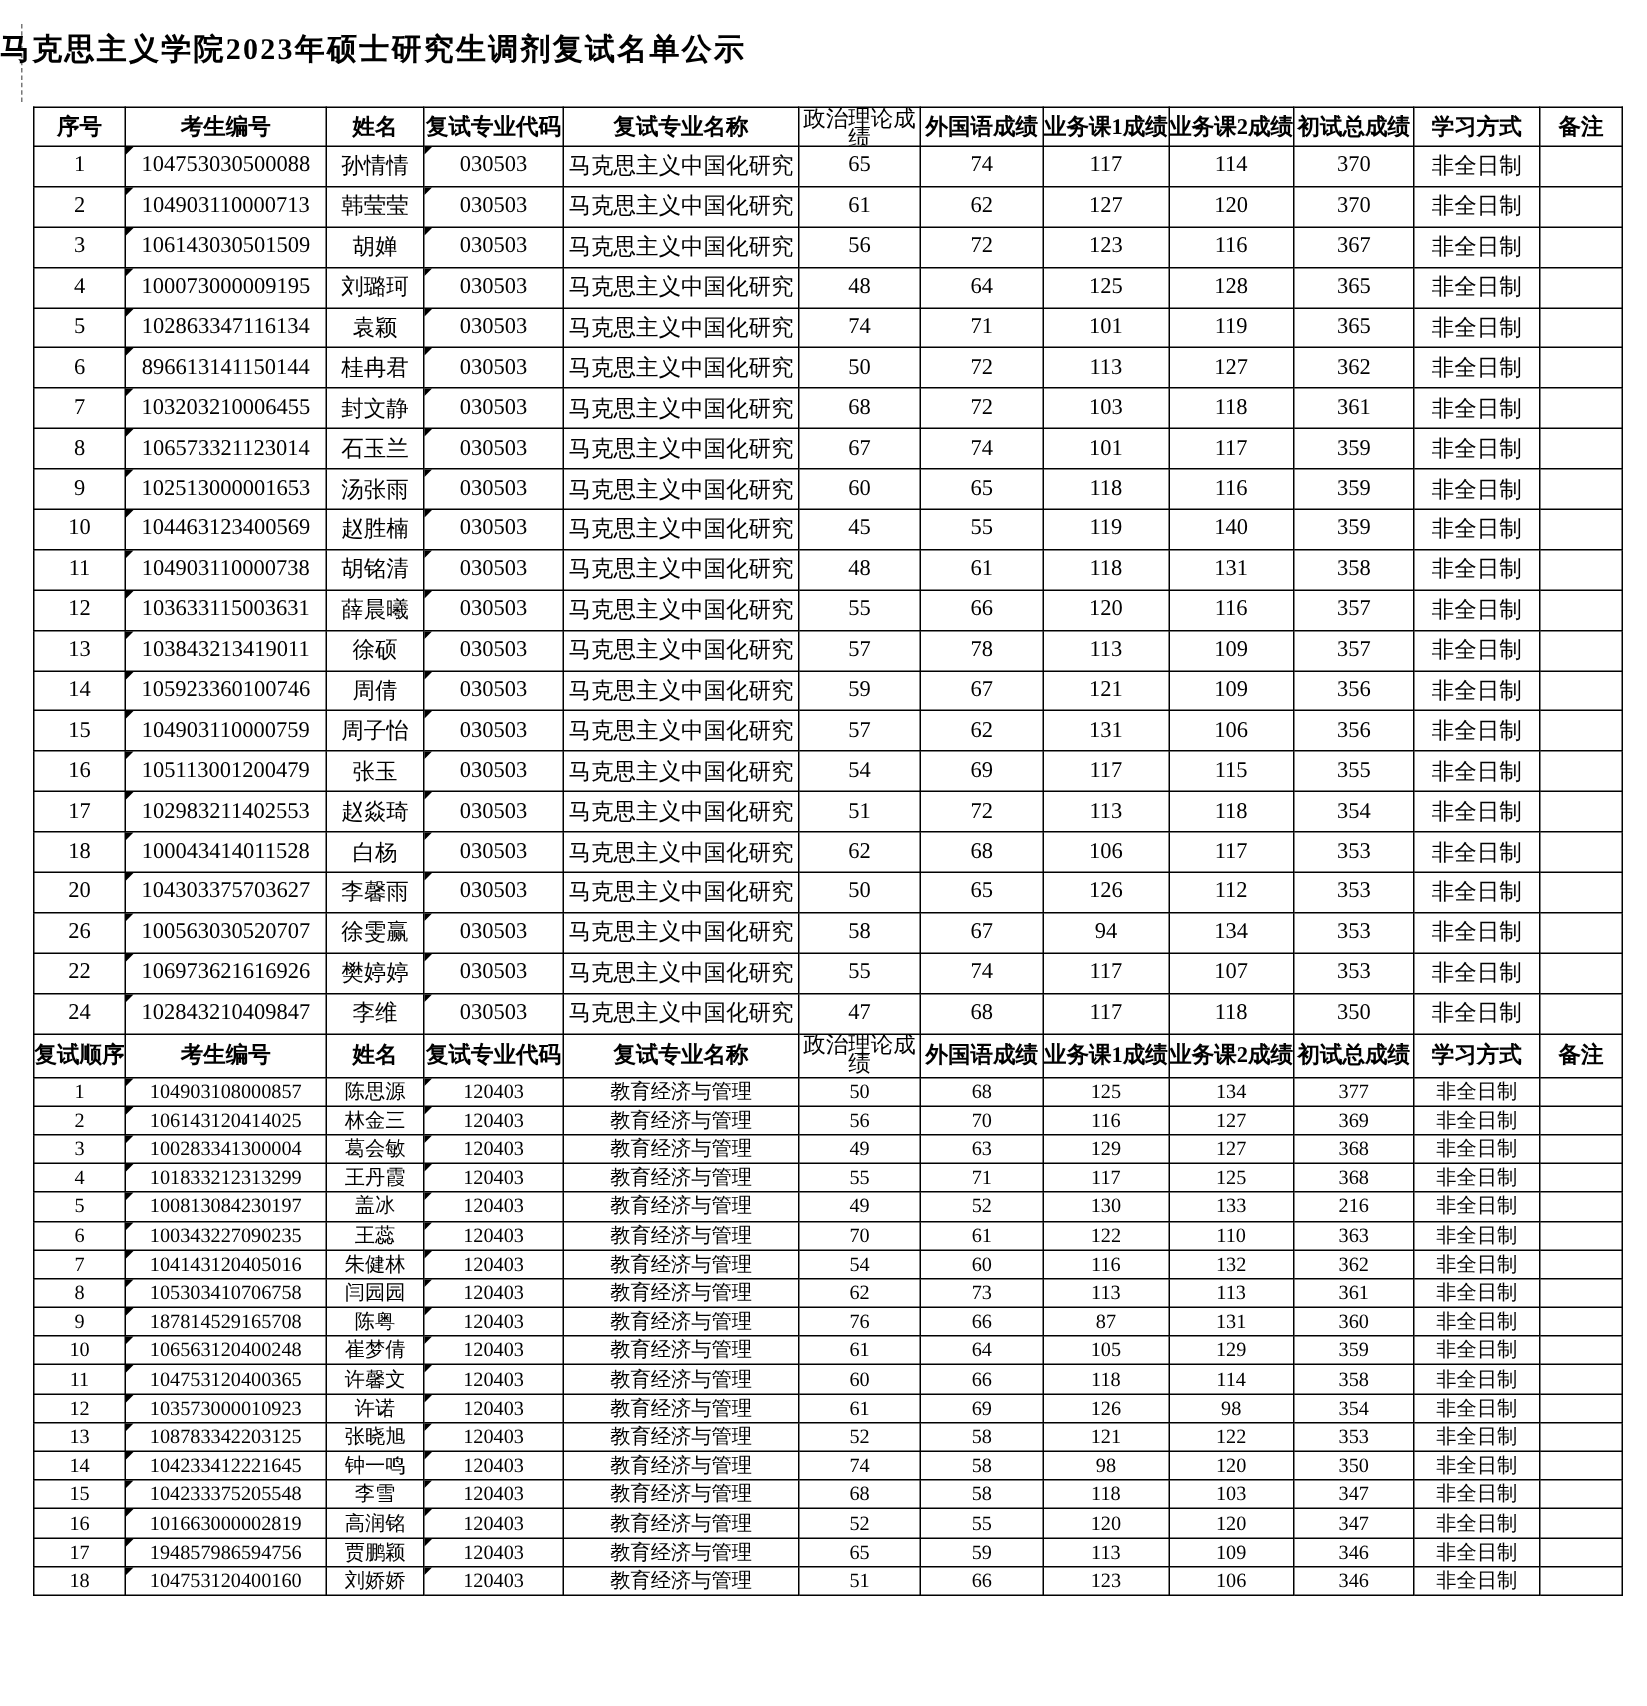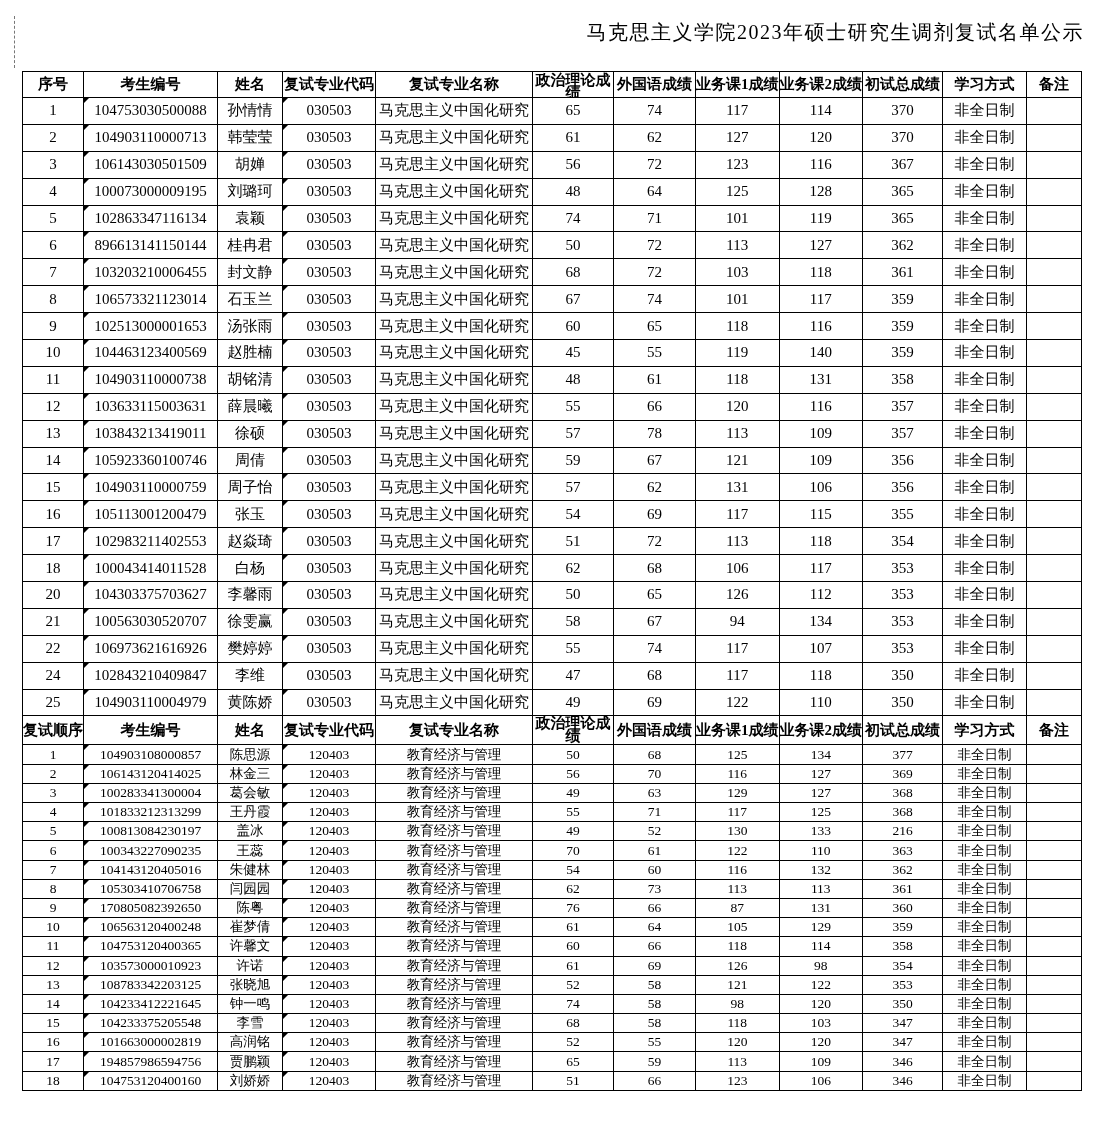--- a/index.html
+++ b/index.html
@@ -7,35 +7,35 @@
     width:1098px;height:1137px;background:#ffffff;color:#000;
     overflow:hidden;position:relative;
     font-family:"Liberation Serif","DejaVu Serif",serif;
   }
   .print-break-line{
     position:absolute;left:14px;top:16px;height:52px;width:0;
     border-left:1px dashed #777;
   }
   .title{
     position:absolute;top:19px;left:0;width:1084px;margin:0;
-    text-align:right;font-size:20px;font-weight:normal;letter-spacing:1.5px;
+    text-align:left;font-size:20px;font-weight:bold;letter-spacing:1.5px;
   }
   table.grid{
     position:absolute;left:22px;top:71px;
     border-collapse:collapse;table-layout:fixed;
   }
   .grid th,.grid td{
     border:1px solid #000;text-align:center;vertical-align:middle;
     padding:0;white-space:nowrap;overflow:visible;
   }
   tr.h1 th{height:24px;font-size:15px;font-weight:bold;}
   tr.h2 th{height:28px;font-size:15px;font-weight:bold;}
   tr.r1 td{height:25.9px;font-size:15px;}
   tr.r2 td{height:18.2px;font-size:13.5px;}
-  .pol{white-space:normal;line-height:13px;overflow:hidden;margin:0 auto;font-weight:bold;}
+  .pol{white-space:normal;line-height:13px;overflow:hidden;margin:0 auto;font-weight:normal;}
   .pol1{height:23px;padding-top:2px;}
   .pol2{height:27px;padding-top:1px;}
   td.tri{position:relative;}
   td.tri::before{
     content:"";position:absolute;left:0;top:0;width:0;height:0;
     border-top:5px solid #000;border-right:5px solid transparent;
   }
 </style>
 </head>
 <body>
@@ -336,21 +336,21 @@
         <td>马克思主义中国化研究</td>
         <td>50</td>
         <td>65</td>
         <td>126</td>
         <td>112</td>
         <td>353</td>
         <td>非全日制</td>
         <td></td>
       </tr>
       <tr class="r1">
-        <td>21</td>
+        <td>26</td>
         <td class="tri">100563030520707</td>
         <td>徐雯赢</td>
         <td class="tri">030503</td>
         <td>马克思主义中国化研究</td>
         <td>58</td>
         <td>67</td>
         <td>94</td>
         <td>134</td>
         <td>353</td>
         <td>非全日制</td>
@@ -373,34 +373,20 @@
       <tr class="r1">
         <td>24</td>
         <td class="tri">102843210409847</td>
         <td>李维</td>
         <td class="tri">030503</td>
         <td>马克思主义中国化研究</td>
         <td>47</td>
         <td>68</td>
         <td>117</td>
         <td>118</td>
-        <td>350</td>
-        <td>非全日制</td>
-        <td></td>
-      </tr>
-      <tr class="r1">
-        <td>25</td>
-        <td class="tri">104903110004979</td>
-        <td>黄陈娇</td>
-        <td class="tri">030503</td>
-        <td>马克思主义中国化研究</td>
-        <td>49</td>
-        <td>69</td>
-        <td>122</td>
-        <td>110</td>
         <td>350</td>
         <td>非全日制</td>
         <td></td>
       </tr>
       <tr class="h2">
         <th>复试顺序</th>
         <th>考生编号</th>
         <th>姓名</th>
         <th>复试专业代码</th>
         <th>复试专业名称</th>
@@ -521,21 +507,21 @@
         <td>62</td>
         <td>73</td>
         <td>113</td>
         <td>113</td>
         <td>361</td>
         <td>非全日制</td>
         <td></td>
       </tr>
       <tr class="r2">
         <td>9</td>
-        <td class="tri">170805082392650</td>
+        <td class="tri">187814529165708</td>
         <td>陈粤</td>
         <td class="tri">120403</td>
         <td>教育经济与管理</td>
         <td>76</td>
         <td>66</td>
         <td>87</td>
         <td>131</td>
         <td>360</td>
         <td>非全日制</td>
         <td></td>

